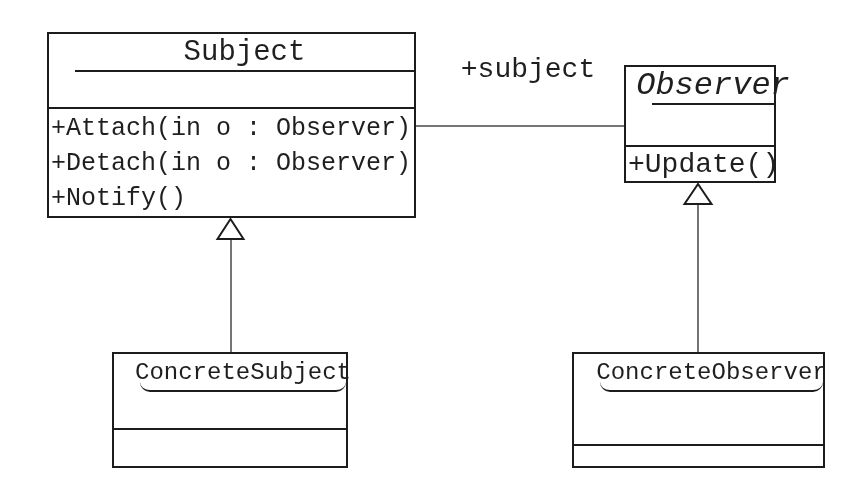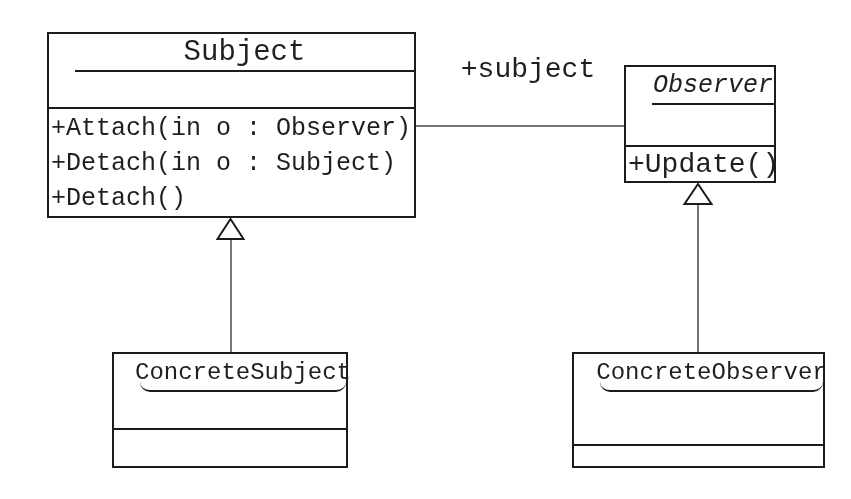--- a/index.html
+++ b/index.html
@@ -50,21 +50,21 @@
   .op { white-space: pre; }
 
   
   .subject { left: 47px; top: 32px; width: 369px; height: 186px; }
   .subject .uml-title { height: 36px; font-size: 29px; }
   .subject .uml-attrs { height: 35px; }
   .subject .uml-ops  { font-size: 25px; line-height: 35px; }
 
   
   .observer { left: 624px; top: 65px; width: 152px; height: 118px; }
-  .observer .uml-title { height: 36px; font-size: 25px; font-style: italic; }
+  .observer .uml-title { height: 36px; font-size: 32px; font-style: italic; }
   .observer .uml-attrs { height: 40px; }
   .observer .uml-ops   { font-size: 28px; line-height: 31px; }
 
   
   .concrete-subject  { left: 112px; top: 352px; width: 236px; height: 116px; }
   .concrete-observer { left: 572px; top: 352px; width: 253px; height: 116px; gap: 16px; }
   .concrete-subject .uml-title,
   .concrete-observer .uml-title { height: 36px; font-size: 24px; border-radius: 10px; }
   .concrete-subject .uml-attrs,
   .concrete-observer .uml-attrs { height: 36px; }
@@ -98,22 +98,22 @@
 
     <line class="connector" x1="698" y1="203" x2="698" y2="352"></line>
     <polygon class="gen-triangle" points="698,184 684.5,204 711.5,204"></polygon>
   </svg>
 
   <div class="uml-class subject">
     <div class="uml-title">Subject</div>
     <div class="uml-attrs"></div>
     <div class="uml-ops">
       <div class="op">+Attach(in o : Observer)</div>
-      <div class="op">+Detach(in o : Subject)</div>
-      <div class="op">+Detach()</div>
+      <div class="op">+Detach(in o : Observer)</div>
+      <div class="op">+Notify()</div>
     </div>
   </div>
 
   <div class="uml-class observer">
     <div class="uml-title">Observer</div>
     <div class="uml-attrs"></div>
     <div class="uml-ops">
       <div class="op">+Update()</div>
     </div>
   </div>

